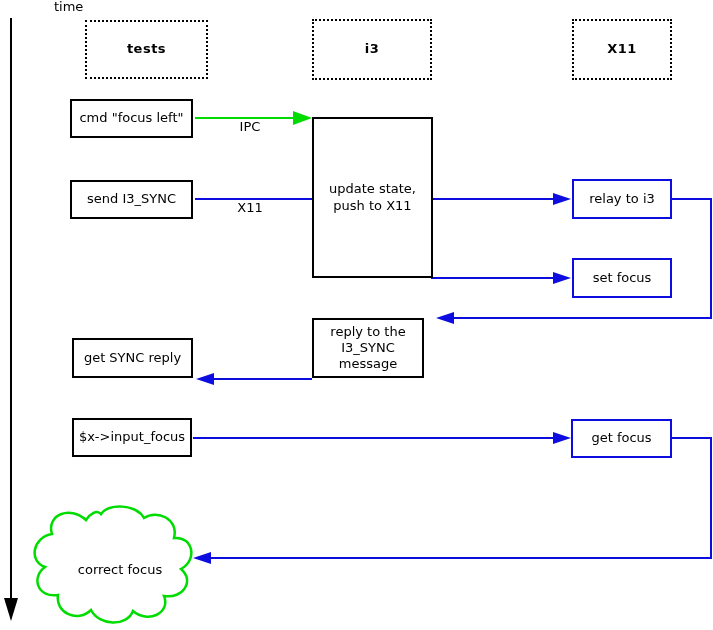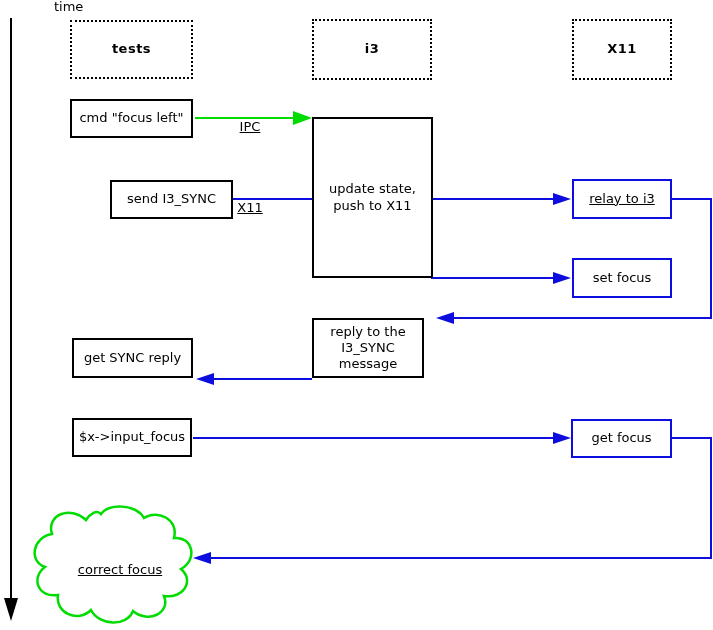--- a/index.html
+++ b/index.html
@@ -48,21 +48,21 @@
     letter-spacing: 0.5px;
   }
   .box.blue { border-color: var(--blue); }
   .box.tall { }
   .lbl {
     position: absolute;
     color: var(--ink);
     font-size: 13px;
     line-height: 1.1;
   }
-  .lbl.center { text-align: center; text-decoration: underline; }
+  .lbl.center { text-align: center; }
 </style>
 </head>
 <body>
 
 <div id="stage">
 
   <svg id="wires" width="713" height="630" viewBox="0 0 713 630">
 
     <line class="ink-stroke" x1="11" y1="18" x2="11" y2="600"></line>
     <polygon class="ink-fill" points="11,621 4,598 18,598"></polygon>
@@ -99,53 +99,53 @@
 
     <line class="blue-stroke" x1="193" y1="438" x2="557" y2="438"></line>
     <polygon class="blue-fill" points="571,438 553,432 553,444"></polygon>
 
     <polyline class="blue-stroke" points="672,438 711,438 711,558 208,558"></polyline>
     <polygon class="blue-fill" points="193,558 211,552 211,564"></polygon>
   </svg>
 
   <div class="lbl" style="left:18px; top:0px;margin-left:36px;">time</div>
 
-  <div class="box dotted" style="left:70px; top:20px; width:123px; height:59px;">
+  <div class="box dotted" style="left:85px; top:20px; width:123px; height:59px;">
     <span>tests</span>
   </div>
   <div class="box dotted" style="left:312px; top:19px; width:120px; height:61px;text-align:right;">
     <span>i3</span>
   </div>
   <div class="box dotted" style="left:572px; top:19px; width:100px; height:61px;">
     <span>X11</span>
   </div>
 
   <div class="box" style="left:70px; top:99px; width:123px; height:39px;">
     <span>cmd "focus left"</span>
   </div>
-  <div class="box" style="left:70px; top:180px; width:123px; height:39px;margin-left:40px;">
+  <div class="box" style="left:70px; top:180px; width:123px; height:39px;">
     <span>send I3_SYNC</span>
   </div>
   <div class="box" style="left:72px; top:338px; width:121px; height:40px;align-items:center;">
     <span>get SYNC reply</span>
   </div>
   <div class="box" style="left:72px; top:418px; width:120px; height:39px;">
     <span>$x-&gt;input_focus</span>
   </div>
 
   <div class="box tall" style="left:312px; top:117px; width:121px; height:161px;">
     <span>update state,
 push to X11</span>
   </div>
   <div class="box" style="left:312px; top:318px; width:112px; height:60px;">
     <span>reply to the
 I3_SYNC message</span>
   </div>
 
-  <div class="box blue" style="left:572px; top:179px; width:100px; height:40px;text-decoration:underline;">
+  <div class="box blue" style="left:572px; top:179px; width:100px; height:40px;">
     <span>relay to i3</span>
   </div>
   <div class="box blue" style="left:572px; top:258px; width:100px; height:40px;">
     <span>set focus</span>
   </div>
   <div class="box blue" style="left:571px; top:419px; width:101px; height:39px;">
     <span>get focus</span>
   </div>
 
   <div class="lbl center" style="left:225px; top:120px; width:50px;">IPC</div>

